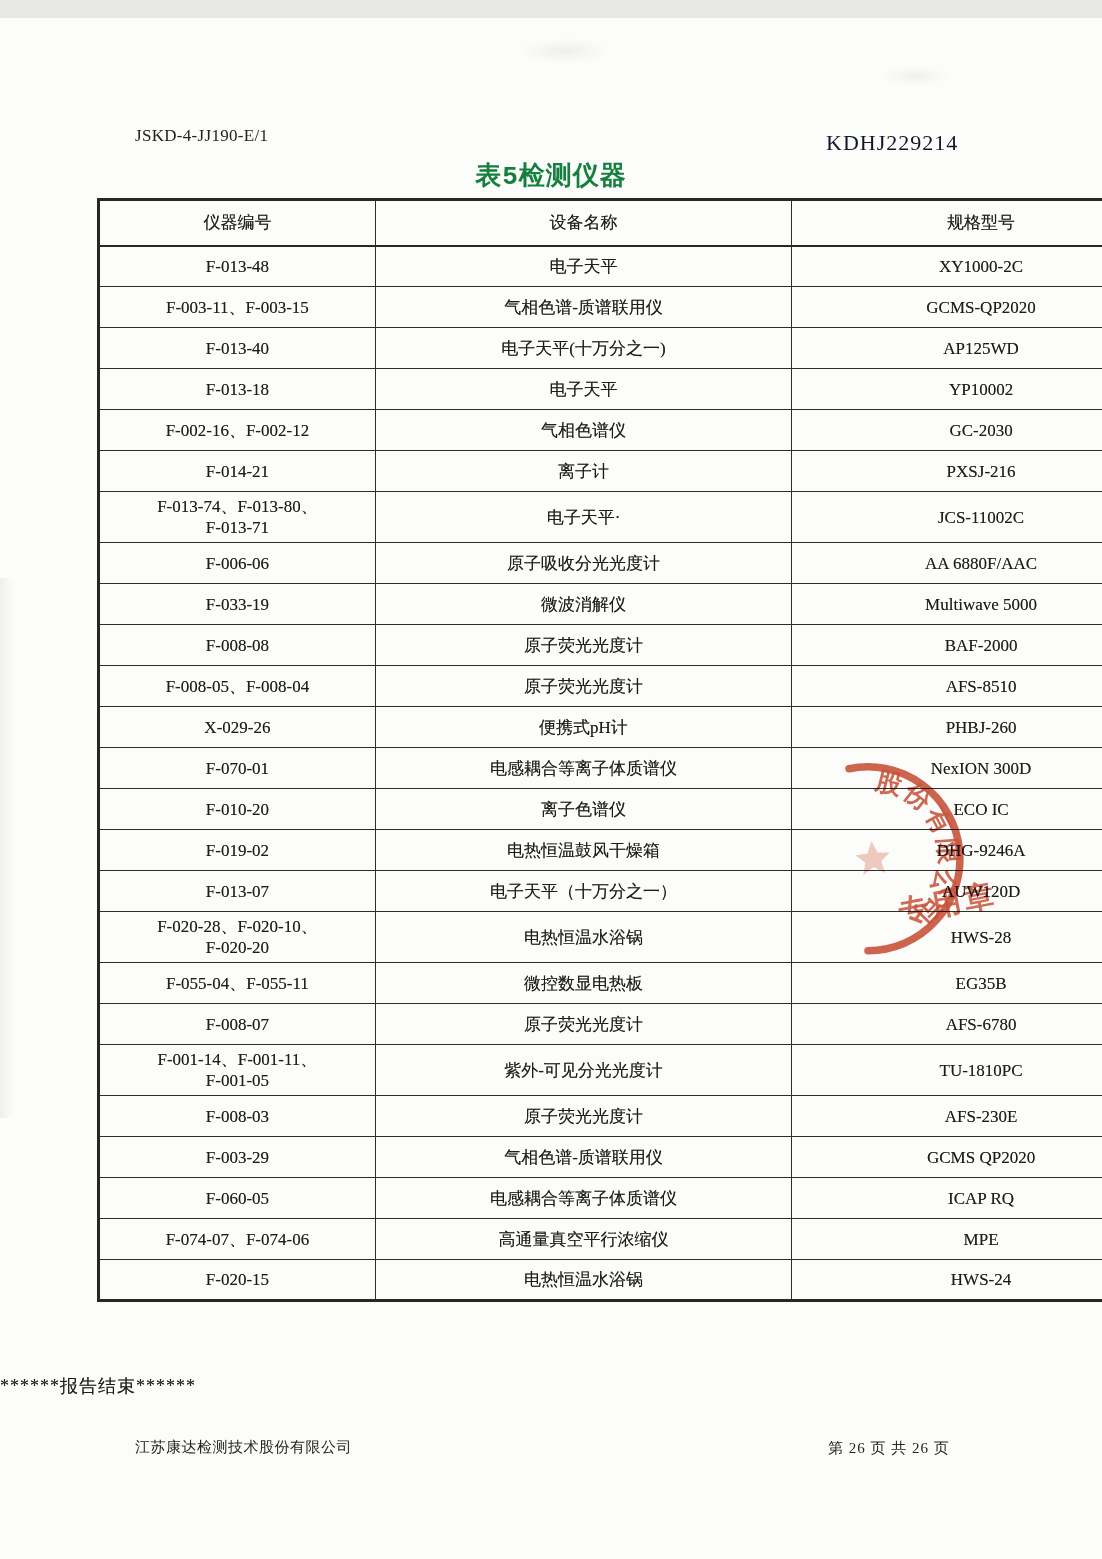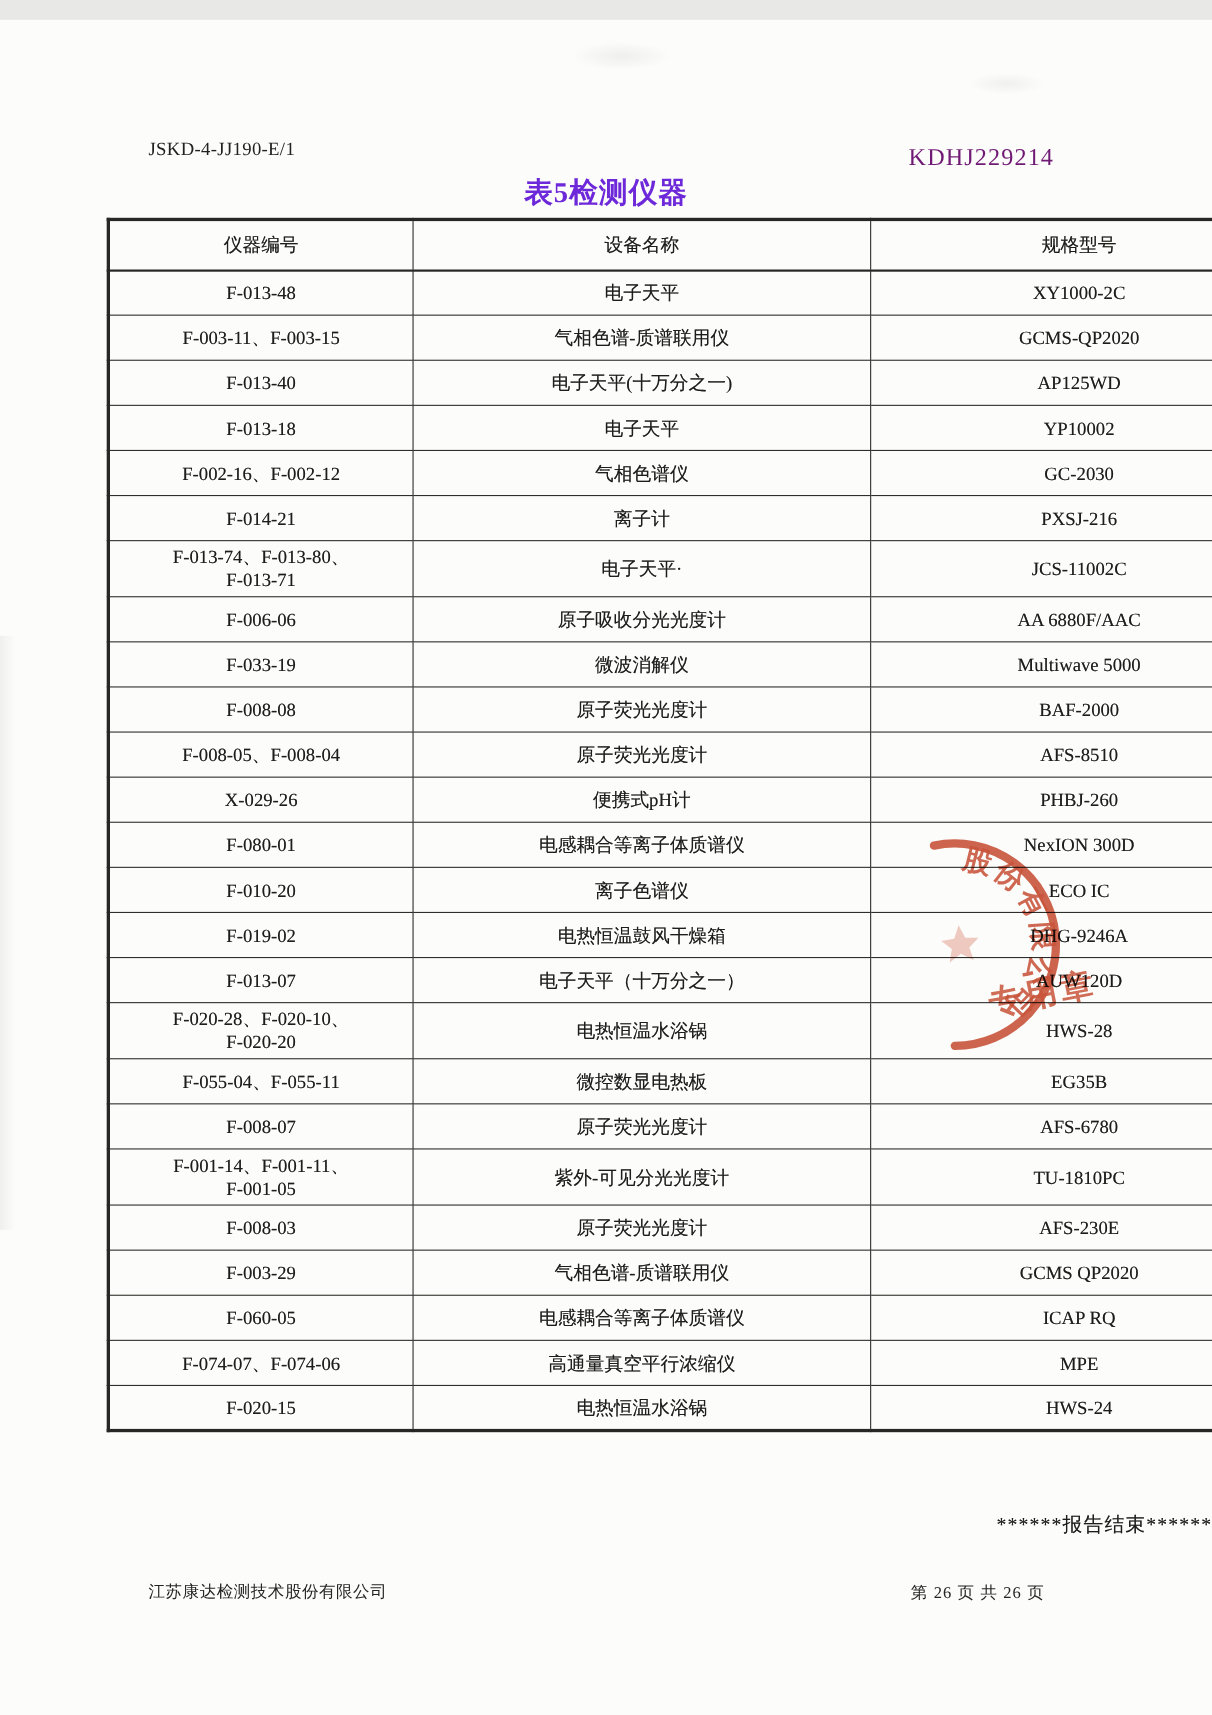--- a/index.html
+++ b/index.html
@@ -24,26 +24,27 @@
     background: radial-gradient(ellipse at center, rgba(120,120,118,0.09), transparent 70%); }
   .artifact.a3 { left: 0px; top: 560px; width: 14px; height: 540px;
     background: linear-gradient(to right, rgba(90,90,88,0.08), transparent); }
 
   .doc-code {
     position: absolute; left: 135px; top: 108px;
     font-size: 17px; letter-spacing: 0.3px; color: #222220;
   }
   .report-no {
     position: absolute; left: 826px; top: 112px;
-    font-size: 22px; letter-spacing: 1px; color: #701a75; text-align: center;
+    font-size: 22px; letter-spacing: 1px; color: #0f172a; text-align: center;
   }
   .table-title {
     position: absolute; left: 0; top: 140px; width: 100%;
-    text-align: center; font-size: 26px; font-weight: bold; color: #6d28d9;
+    text-align: center; font-size: 26px; font-weight: bold; color: #15803d;
     letter-spacing: 1px;
+    font-family: Liberation Mono, monospace;
   }
 
   table.instruments {
     position: absolute; left: 97px; top: 180px; width: 1076px;
     border-collapse: collapse; table-layout: fixed;
     border: 3px solid #272725;
   }
   table.instruments th, table.instruments td {
     border: 1.6px solid #2e2e2c;
     text-align: center; vertical-align: middle;
@@ -61,21 +62,21 @@
   table.instruments thead tr { border-bottom: 2.4px solid #272725; }
 
   .stamp {
     position: absolute; left: 760px; top: 726px;
     mix-blend-mode: multiply; opacity: 0.92;
     pointer-events: none;
   }
 
   .end-note {
     position: absolute; left: 0; top: 1356px; width: 100%;
-    text-align: right; font-size: 18px; letter-spacing: 1px; color: #1d1d1b;
+    text-align: left; font-size: 18px; letter-spacing: 1px; color: #1d1d1b;
     text-shadow: 0 0 0.5px rgba(30,30,28,0.5);
   }
   .footer-company {
     position: absolute; left: 135px; top: 1420px;
     font-size: 15px; color: #242422; letter-spacing: 0.5px;
   }
   .footer-page {
     position: absolute; left: 828px; top: 1421px;
     font-size: 15px; color: #242422; letter-spacing: 1px;
   }
@@ -157,21 +158,21 @@
           <td>F-008-05、F-008-04</td>
           <td>原子荧光光度计</td>
           <td>AFS-8510</td>
         </tr>
         <tr>
           <td>X-029-26</td>
           <td>便携式pH计</td>
           <td>PHBJ-260</td>
         </tr>
         <tr>
-          <td>F-080-01</td>
+          <td>F-070-01</td>
           <td>电感耦合等离子体质谱仪</td>
           <td>NexION 300D</td>
         </tr>
         <tr>
           <td>F-010-20</td>
           <td>离子色谱仪</td>
           <td>ECO IC</td>
         </tr>
         <tr>
           <td>F-019-02</td>

